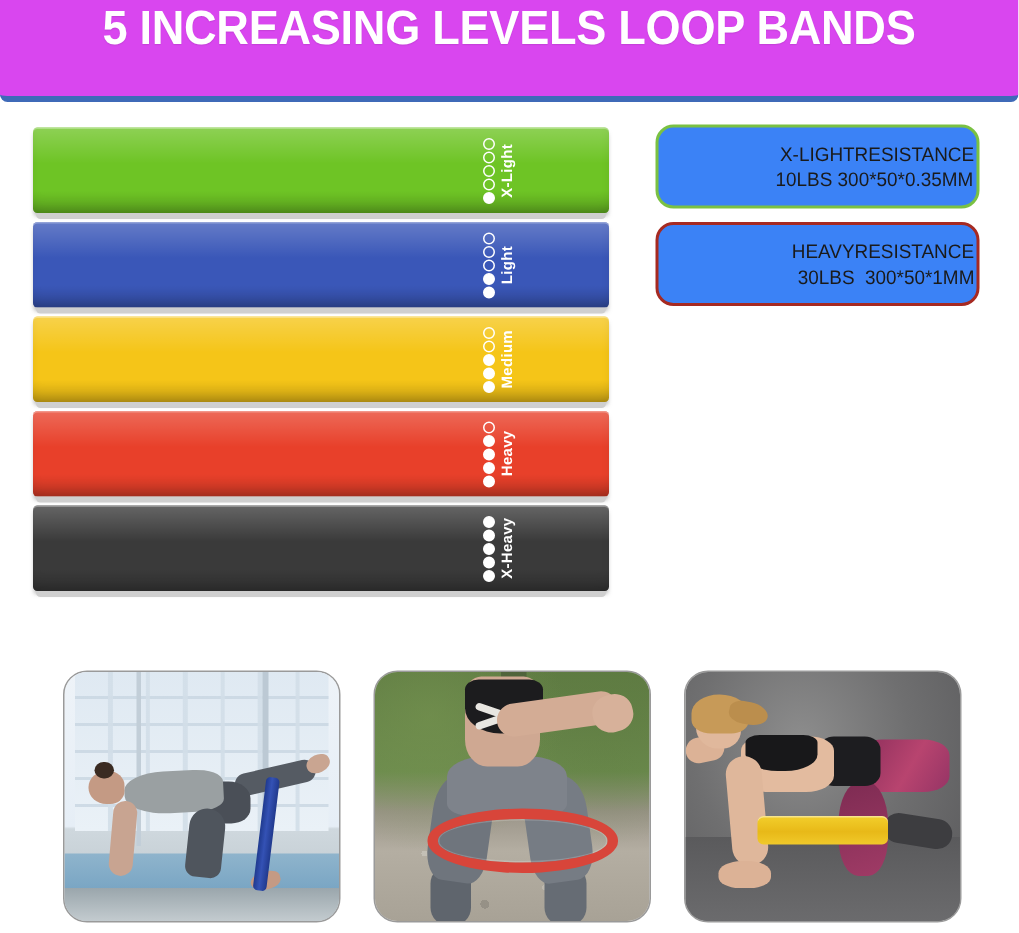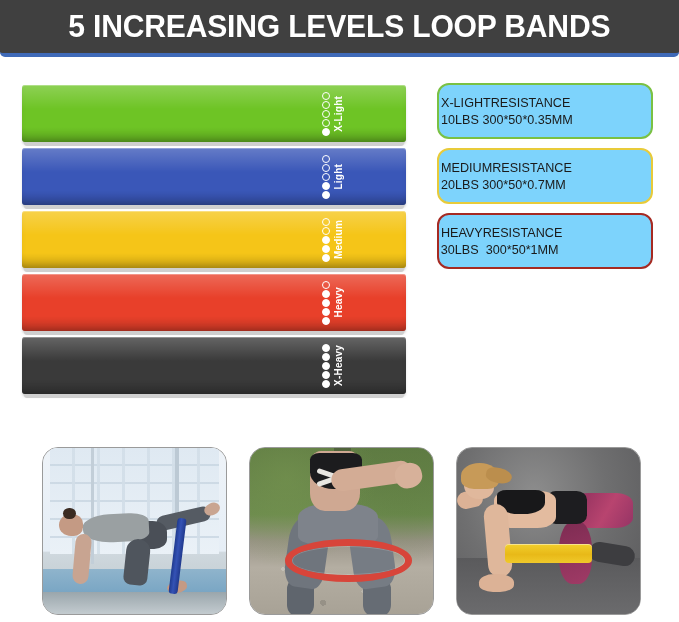--- a/index.html
+++ b/index.html
@@ -14,28 +14,28 @@
     overflow: hidden;
     font-family: "Liberation Sans", sans-serif;
     -webkit-font-smoothing: antialiased;
   }
 
   
   #header-banner {
     position: absolute;
     left: 0; top: 0;
     width: 679px;
-    height: 57px;
-    background: #404040;
+    height: 68px;
+    background: #d946ef;
     border-bottom-left-radius: 5px;
     border-bottom-right-radius: 5px;
     box-sizing: border-box;
     border-bottom: 4px solid #3f6ab8;
     display: flex;
-    align-items: center;
+    align-items: flex-start;
     justify-content: center;
   }
   #header-title {
     color: #ffffff;
     font-family: "Liberation Sans Narrow", "Liberation Sans", sans-serif;
     font-size: 32px;
     font-weight: bold;
     letter-spacing: -0.2px;
     transform: scaleX(0.94);
     white-space: nowrap;
@@ -133,24 +133,24 @@
     left: 437px;
     top: 83px;
     width: 216px;
   }
   .spec-box {
     height: 56px;
     margin-bottom: 9px;
     border: 2px solid #000;
     border-radius: 12px;
     box-sizing: border-box;
-    background: #7dd3fc;
+    background: #3b82f6;
     display: flex;
     flex-direction: column;
-    align-items: flex-start;
+    align-items: flex-end;
     justify-content: center;
     gap: 1px;
   }
   .spec-line {
     color: #1a1a1a;
     font-size: 13px;
     line-height: 1.2;
     white-space: pre;
     text-align: center;
     font-family: "Liberation Sans Narrow", "Liberation Sans", sans-serif;
@@ -492,24 +492,20 @@
 </div>
 
 <div id="spec-column">
 
   <div class="spec-box" style="border-color:#7ac143;">
     <div class="spec-line">X-LIGHTRESISTANCE</div>
     <div class="spec-line">10LBS 300*50*0.35MM</div>
   </div>
 
 
-  <div class="spec-box" style="border-color:#e8cb3a;">
-    <div class="spec-line">MEDIUMRESISTANCE</div>
-    <div class="spec-line">20LBS 300*50*0.7MM</div>
-  </div>
 
   <div class="spec-box" style="border-color:#a62a22;">
     <div class="spec-line">HEAVYRESISTANCE</div>
     <div class="spec-line">30LBS  300*50*1MM</div>
   </div>
 
 
 </div>
 
 <div id="photos-row">

